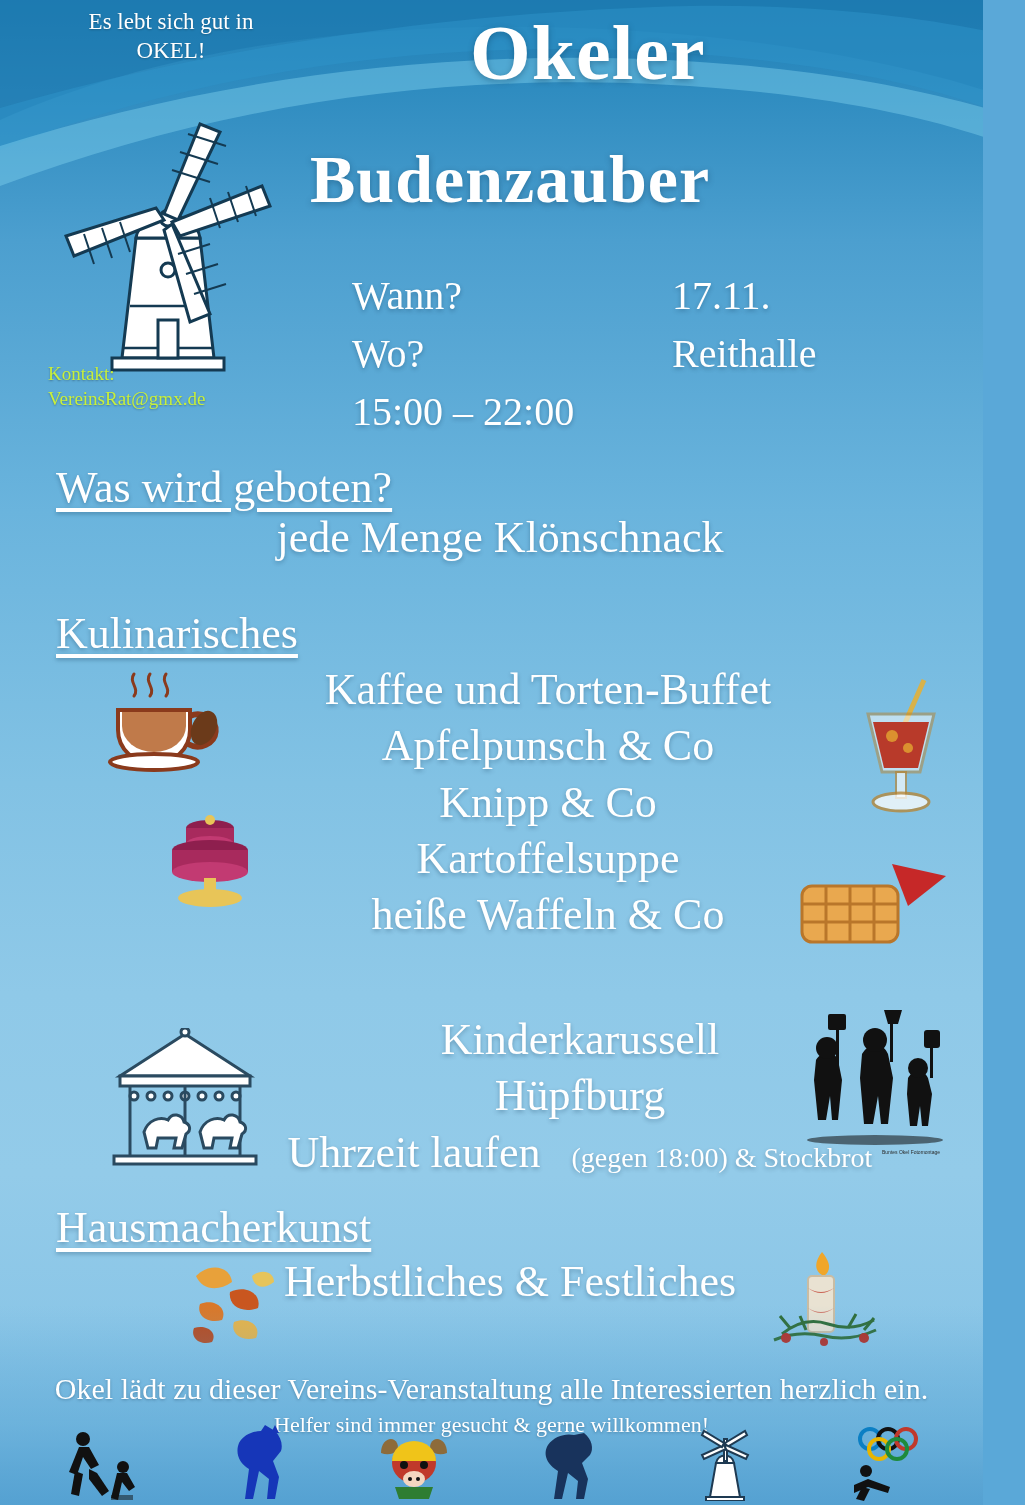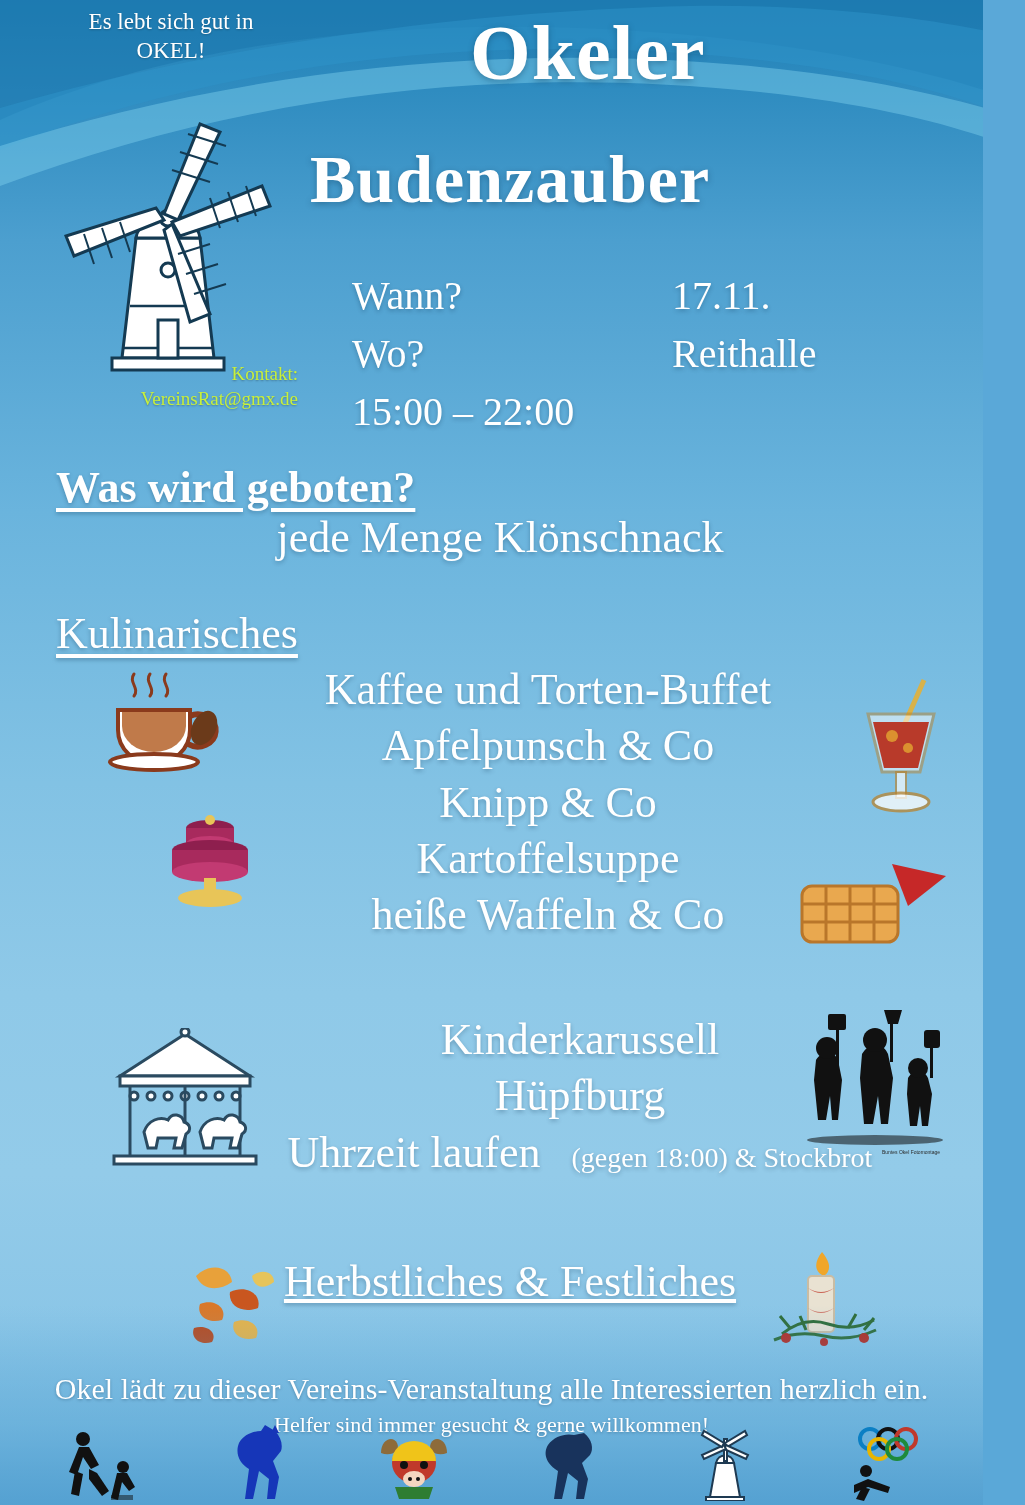--- a/index.html
+++ b/index.html
@@ -58,21 +58,21 @@
   }
   .windmill {
     position: absolute;
     left: 60px; top: 58px;
     width: 215px; height: 320px;
   }
   .contact {
     position: absolute;
     left: 48px; top: 362px;
     width: 250px;
-    text-align: right;
+    text-align: left;
     color: #c8f03c;
     font-size: 19px;
     line-height: 1.3;
     text-shadow: 0 1px 2px rgba(0,0,0,.3);
   }
   .contact .c-label { display: block; }
 
   .title1, .title2 {
     position: absolute;
     color: #ffffff;
@@ -108,32 +108,32 @@
     text-shadow: 0 2px 4px rgba(0,40,70,.3);
     white-space: nowrap;
   }
   .lines {
     position: absolute;
     color: #ffffff;
     text-align: center;
     text-shadow: 0 2px 4px rgba(0,40,70,.3);
   }
 
-  #head-geboten { left: 56px; top: 462px; font-weight: bold; }
+  #head-geboten { left: 56px; top: 462px; }
   #geboten-lines { left: 150px; top: 512px; width: 700px; font-size: 44px; line-height: 1.2; }
 
   #head-kulinarisch { left: 56px; top: 608px; }
   #kulinarisch-lines { left: 228px; top: 662px; width: 640px; font-size: 44px; line-height: 1.28; }
 
   #head-aufregend { left: 56px; top: 962px; }
   #aufregend-lines { left: 250px; top: 1012px; width: 660px; font-size: 44px; line-height: 1.28; }
   .sub-small { font-size: 28px; margin-left: 20px; }
 
   #head-hausmacher { left: 56px; top: 1202px; }
-  #hausmacher-lines { left: 210px; top: 1256px; width: 600px; font-size: 44px; line-height: 1.2; text-decoration: underline; }
+  #hausmacher-lines { left: 210px; top: 1256px; width: 600px; font-size: 44px; line-height: 1.2; }
 
   
   .footer1 {
     position: absolute;
     left: 0; top: 1372px; width: 100%;
     text-align: center;
     color: #ffffff;
     font-size: 30px;
     text-shadow: 0 1px 3px rgba(0,40,70,.35);
   }
@@ -247,20 +247,21 @@
 
   <div class="lines" id="aufregend-lines">
     <div>Kinderkarussell</div>
     <div>Hüpfburg</div>
     <div>
       <span>Uhrzeit laufen</span>
       <span class="sub-small">(gegen 18:00) &amp; Stockbrot</span>
     </div>
   </div>
 
+  <div class="section-head" id="head-hausmacher">Hausmacherkunst</div>
   <div class="lines" id="hausmacher-lines">
     <div>Herbstliches &amp; Festliches</div>
   </div>
 
   <svg class="ill" id="ill-coffee" viewBox="0 0 130 110">
     <g stroke="#8a3a1c" stroke-width="3" fill="none" stroke-linecap="round">
       <path d="M38,30 c6,-8 -6,-14 0,-22 M54,30 c6,-8 -6,-14 0,-22 M70,30 c6,-8 -6,-14 0,-22"></path>
     </g>
     <path d="M22,44 h72 v20 a36,34 0 0 1 -72,0 z" fill="#ffffff" stroke="#8a3a1c" stroke-width="4"></path>
     <path d="M26,46 h64 v14 a32,26 0 0 1 -64,0 z" fill="#c07a4a"></path>

